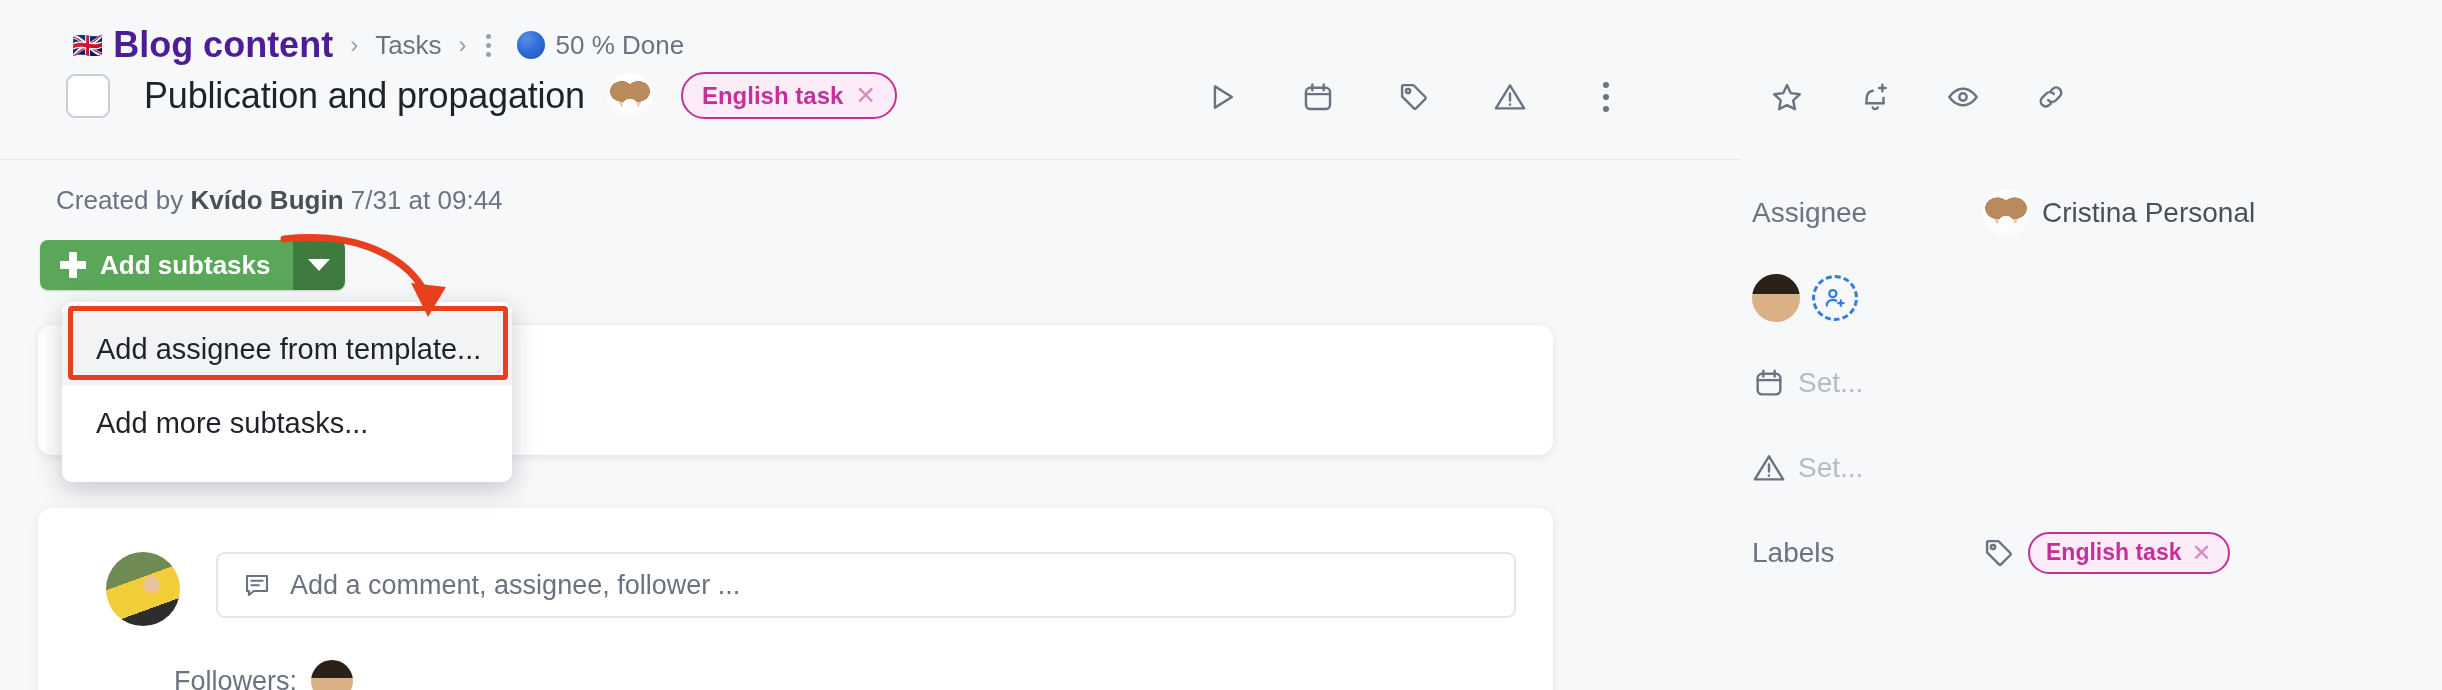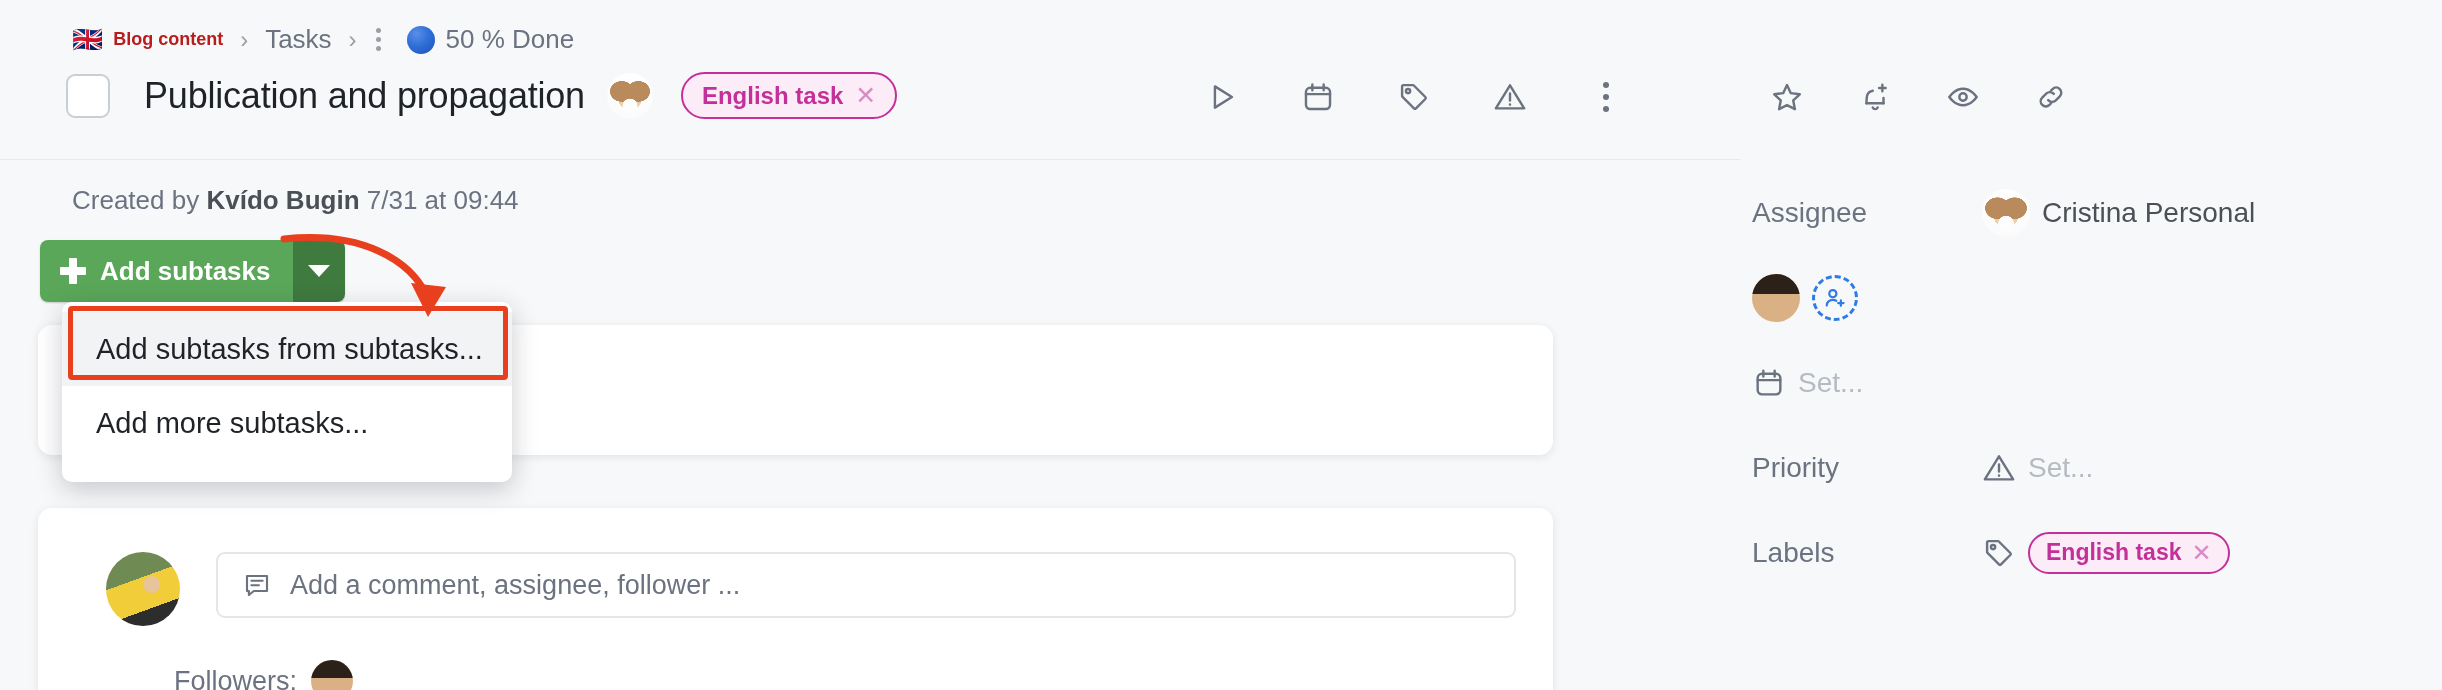--- a/index.html
+++ b/index.html
@@ -11,21 +11,21 @@
     -webkit-font-smoothing:antialiased;
   }
   .app{position:relative;width:2442px;height:690px;display:flex;}
 
   
   .main{position:relative;width:1740px;height:690px;flex:0 0 1740px;background:#f7f8f9;}
   .main-header{position:relative;height:160px;border-bottom:1px solid #e6e8ea;background:#f7f8f9;box-sizing:border-box;}
 
   .breadcrumb{position:absolute;left:72px;top:24px;display:flex;align-items:center;gap:0px;font-size:26px;color:#6b7280;}
   .bc-flag{font-size:25px;margin-right:10px;line-height:1;}
-  .bc-strong{font-weight:bold;color:#b91c1c;font-size:18px;}
+  .bc-strong{font-weight:bold;color:#4c1d95;font-size:36px;}
   .bc-sep{margin:0 17px;color:#9aa0a6;font-size:24px;}
   .bc-item{color:#6b7280;font-size:26px;}
   .bc-dots{display:inline-flex;flex-direction:column;gap:4px;margin:0 6px 0 2px;}
   .bc-dots i{display:block;width:5px;height:5px;border-radius:50%;background:#9aa0a6;}
   .bc-status{display:flex;align-items:center;gap:11px;margin-left:20px;}
   .status-dot{width:28px;height:28px;border-radius:50%;
     background:radial-gradient(circle at 35% 28%, #5b8ee8 0%, #2f6fd8 45%, #1e51b5 100%);}
 
   .title-row{position:absolute;left:66px;top:72px;right:0;display:flex;align-items:center;}
   .checkbox{width:44px;height:44px;border:2px solid #c9ced4;border-radius:9px;background:#fff;box-sizing:border-box;}
@@ -36,25 +36,25 @@
     background:#fcecf7;border:2px solid #c4309a;border-radius:999px;
     padding:7px 19px;color:#c4309a;font-size:24px;font-weight:bold;white-space:nowrap;}
   .chip .chip-x{font-weight:normal;font-size:25px;color:#d98cc4;}
 
   .header-tools{position:absolute;left:1205px;top:80px;display:flex;align-items:center;gap:62px;}
   .ic{width:34px;height:34px;color:#6b7280;display:block;}
   .ic svg{display:block;width:34px;height:34px;}
   .kebab{display:flex;flex-direction:column;gap:6px;align-items:center;justify-content:center;height:34px;width:34px;}
   .kebab i{width:6px;height:6px;border-radius:50%;background:#6b7280;display:block;}
 
-  .created{position:absolute;left:72px;top:185px;font-size:26px;color:#6b7280;}
+  .created{position:absolute;left:56px;top:185px;font-size:26px;color:#6b7280;}
   .created b{color:#4b5056;}
 
   
-  .split-btn{position:absolute;left:40px;top:240px;display:flex;height:62px;
+  .split-btn{position:absolute;left:40px;top:240px;display:flex;height:50px;
     border-radius:8px;overflow:hidden;box-shadow:0 1px 2px rgba(0,0,0,.18);}
   .split-main{display:flex;align-items:center;gap:14px;background:#5aa75a;padding:0 22px 0 20px;color:#fff;
     font-size:26px;font-weight:bold;}
   .plus{position:relative;width:26px;height:26px;display:block;}
   .plus:before,.plus:after{content:"";position:absolute;background:#fff;border-radius:1px;}
   .plus:before{left:9px;top:0;width:8px;height:26px;}
   .plus:after{left:0;top:9px;width:26px;height:8px;}
   .split-tog{width:52px;background:#3f7a3f;display:flex;align-items:center;justify-content:center;}
   .caret{width:0;height:0;border-left:11px solid transparent;border-right:11px solid transparent;border-top:12px solid #fff;}
 
@@ -215,21 +215,21 @@
           <span class="comment-ph">Add a comment, assignee, follower ...</span>
         </div>
       </div>
       <div class="followers-line">
         <span class="followers-label">Followers:</span>
         <span class="mini-avatar av-desk"></span>
       </div>
     </div>
 
     <div class="menu">
-      <div class="menu-item hl">Add subtasks from subtasks...</div>
+      <div class="menu-item hl">Add assignee from template...</div>
       <div class="menu-item">Add more subtasks...</div>
     </div>
     <div class="menu-hl-box"></div>
 
     <svg class="arrow-svg" viewBox="0 0 230 120">
       <path d="M4 14 C 80 6, 132 34, 148 74" fill="none" stroke="#e8401f" stroke-width="7" stroke-linecap="round"></path>
       <path d="M148 92 L 131 58 L 166 62 Z" fill="#e8401f"></path>
     </svg>
   </div>
 
@@ -293,21 +293,20 @@
             <svg viewBox="0 0 24 24" fill="none" stroke="currentColor" stroke-width="1.7" stroke-linecap="round">
                 <rect x="4" y="5.5" width="16" height="14.5" rx="3"></rect>
                 <path d="M8 3.4v4M16 3.4v4M4 10h16"></path>
               </svg>
           </span>
           <span class="set-ph">Set...</span>
         </span>
       </div>
 
       <div class="srow">
-        <span class="srow-label">Priority</span>
         <span class="srow-val">
           <span class="srow-icon">
             <svg viewBox="0 0 24 24" fill="none" stroke="currentColor" stroke-width="1.7" stroke-linecap="round" stroke-linejoin="round">
                 <path d="M12 3.8 22 20H2z"></path>
                 <path d="M12 9.5v5M12 17.2v.2"></path>
               </svg>
           </span>
           <span class="set-ph">Set...</span>
         </span>
       </div>

